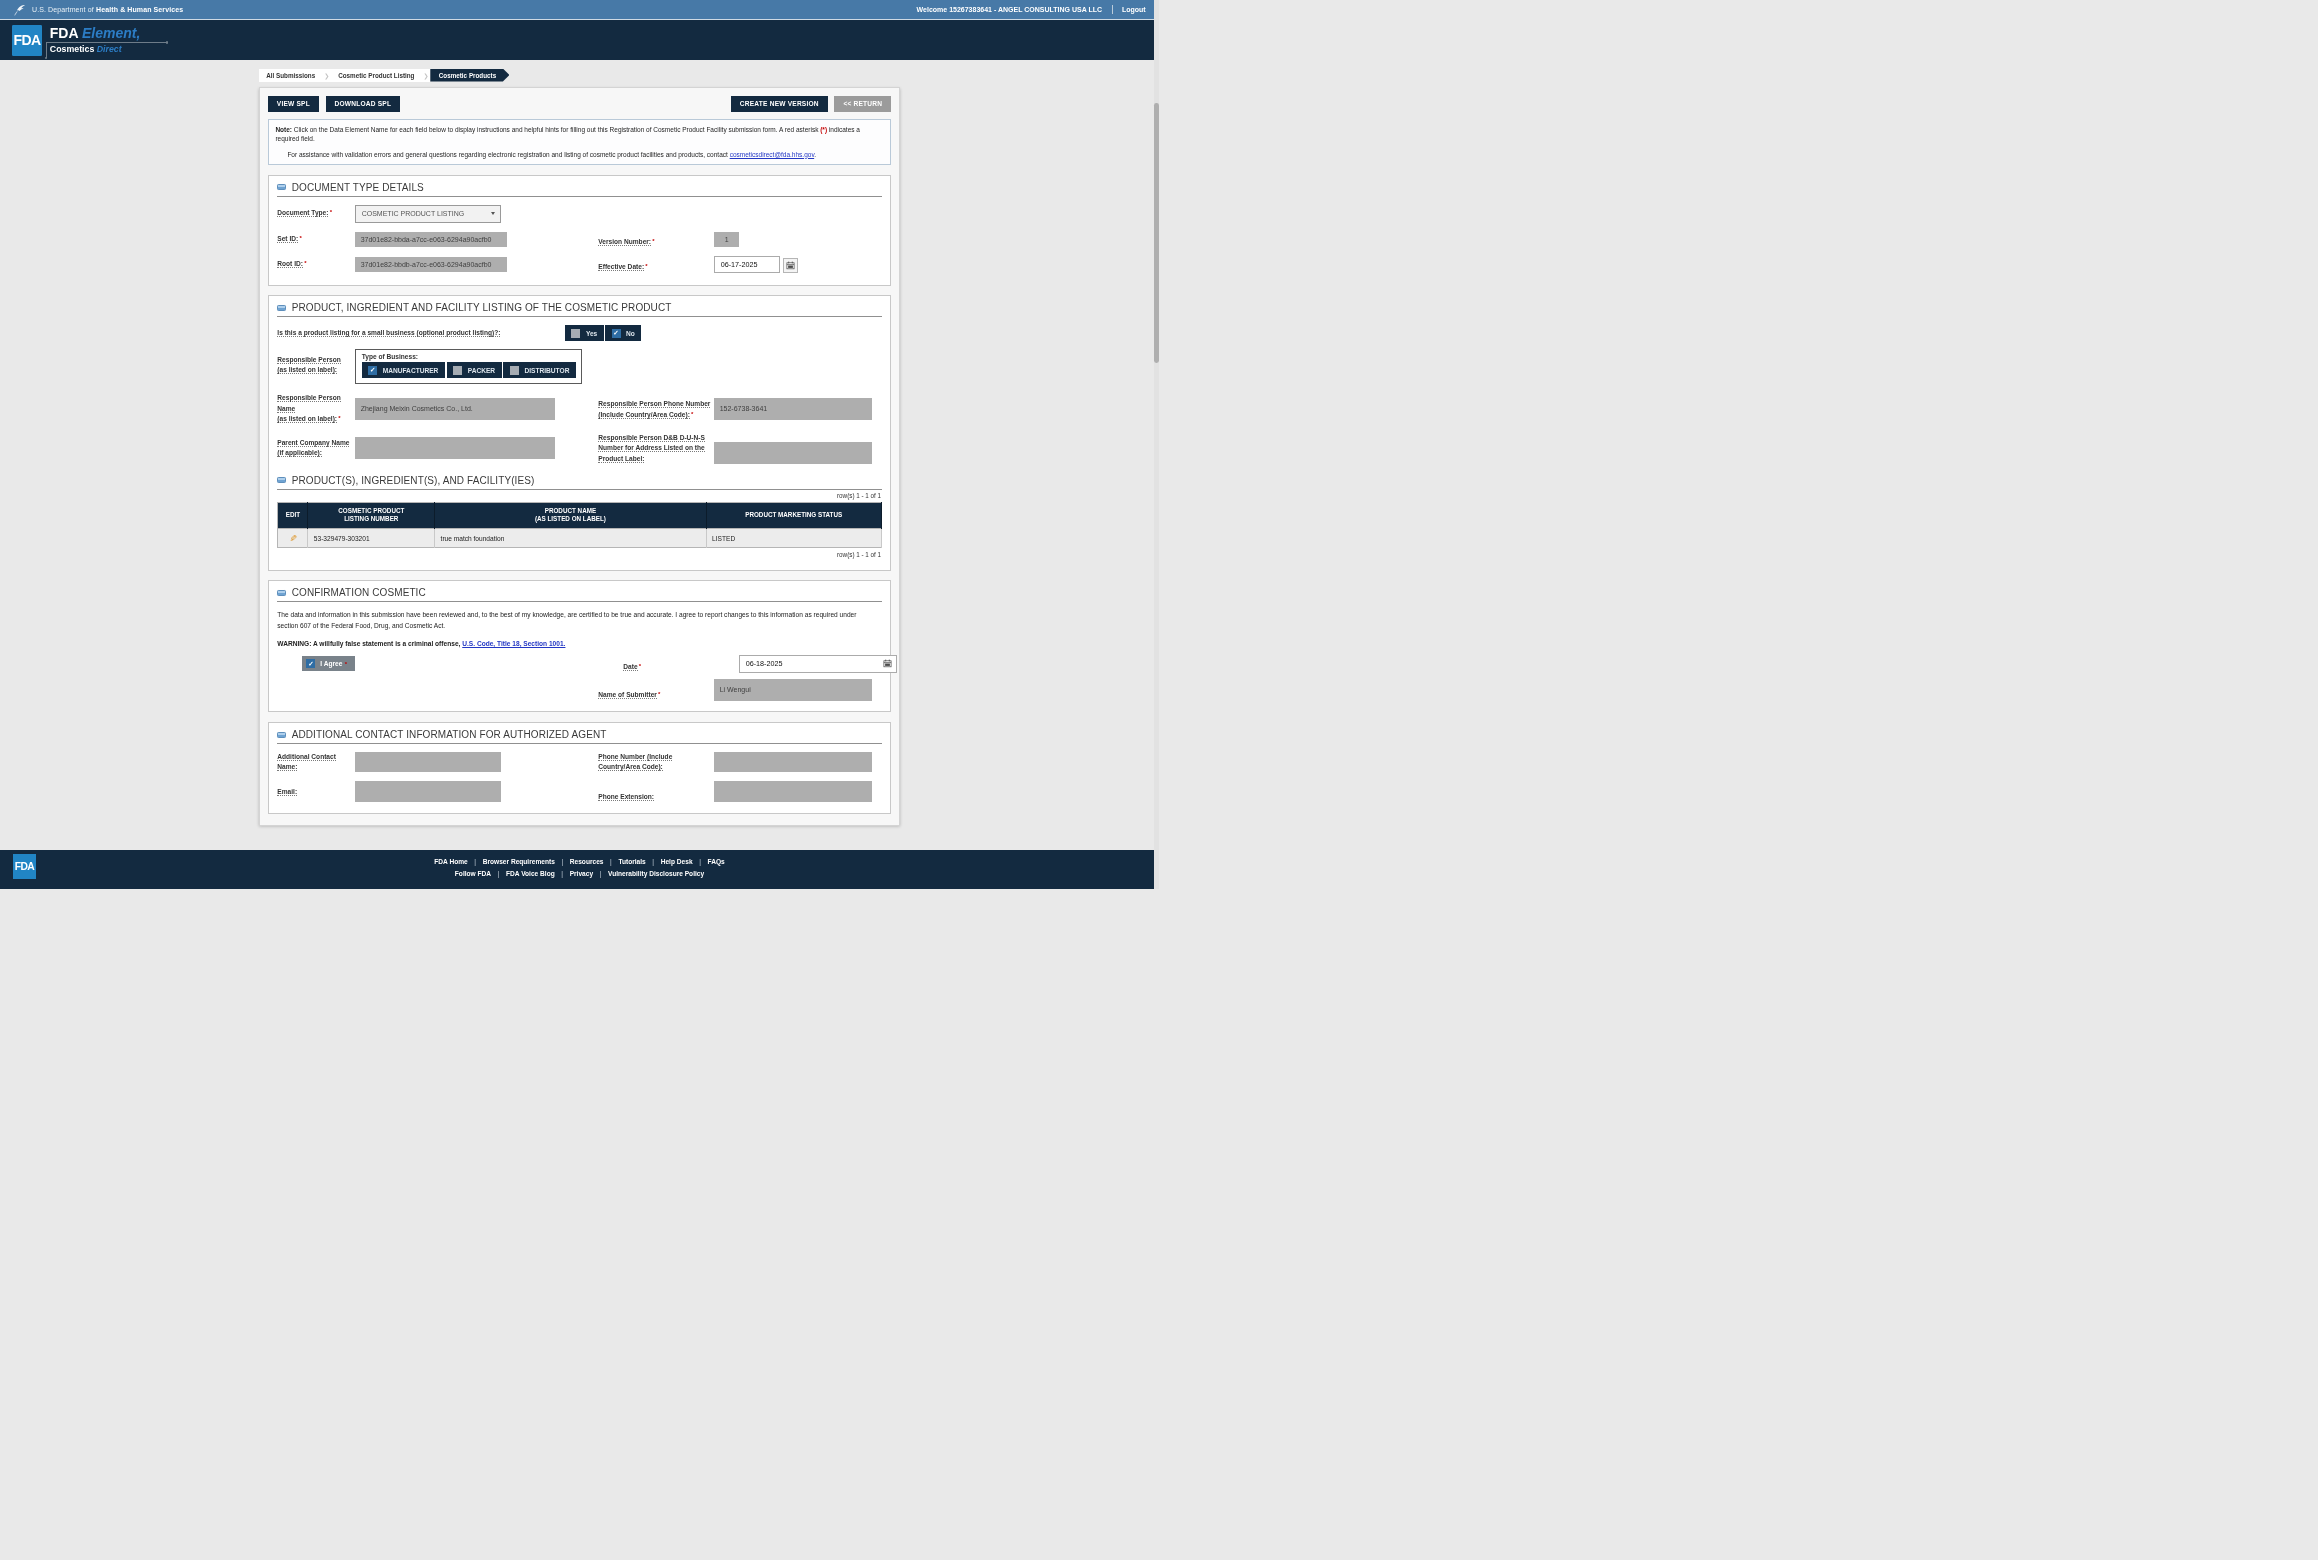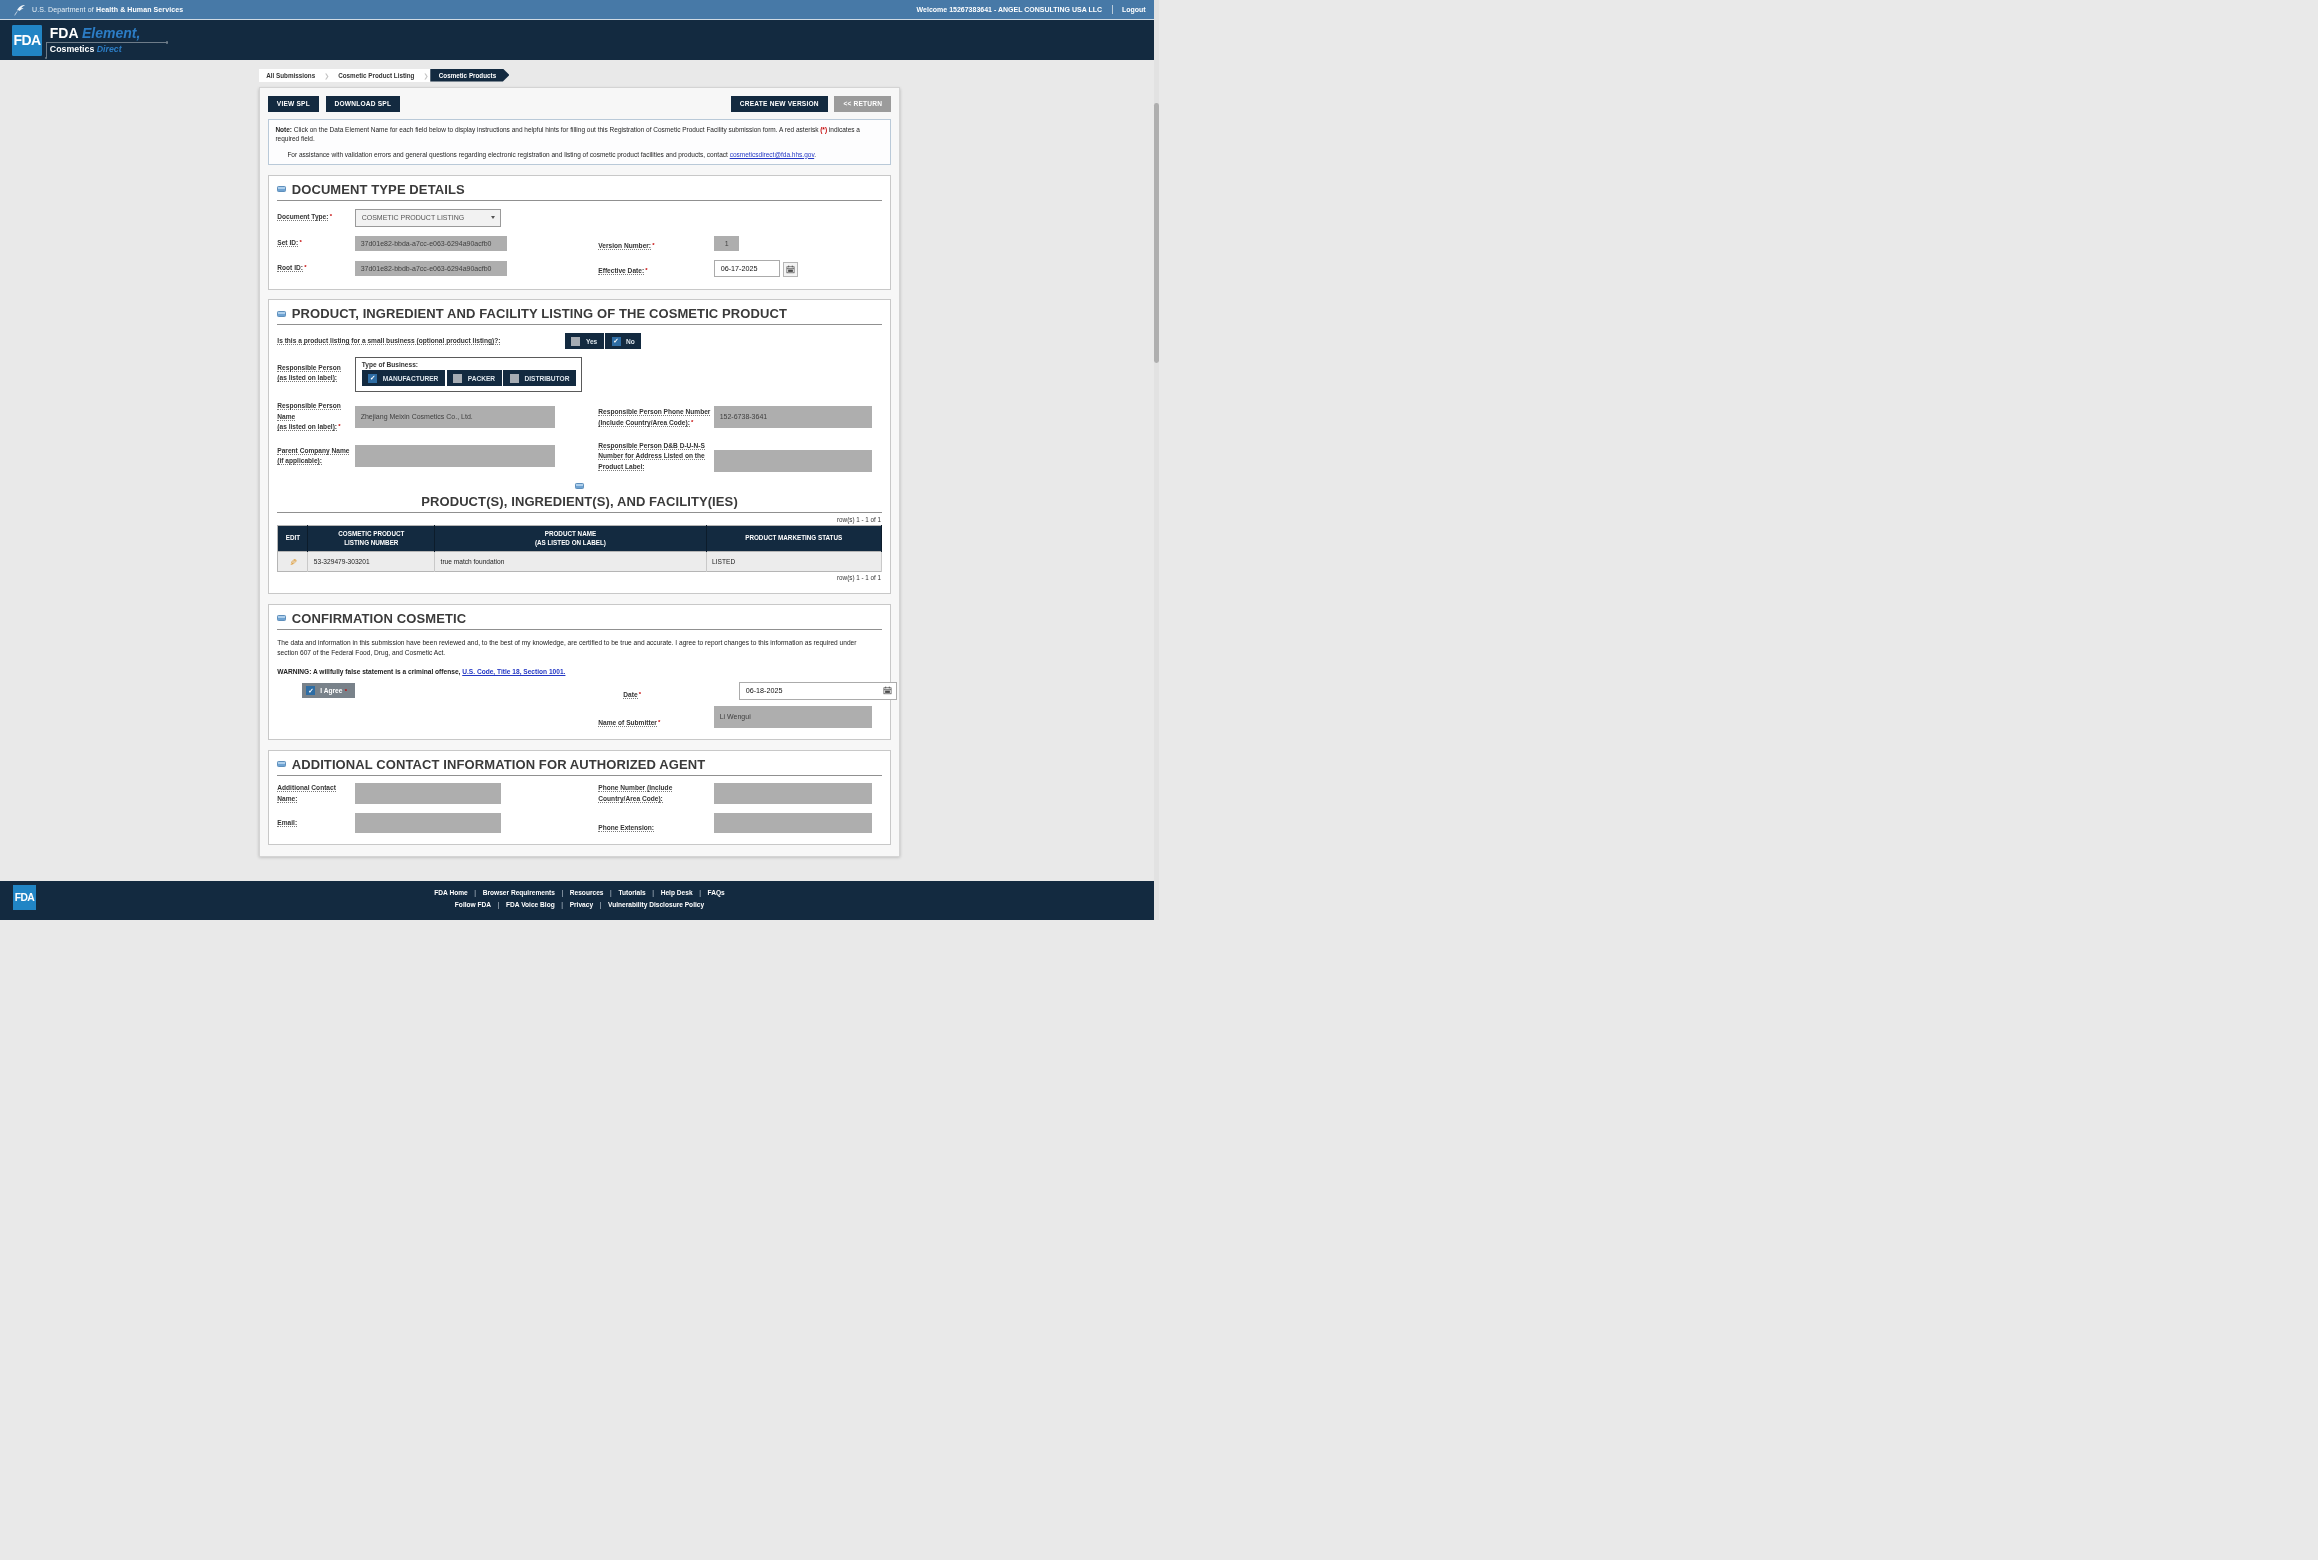--- a/index.html
+++ b/index.html
@@ -53,22 +53,22 @@
   .note-box .p2 { margin-top:5.4px; padding-left:12px; }
   .req-star { color:#C40000; font-weight:bold; }
   a.link { color:#2337C4; text-decoration:underline; cursor:pointer; font-size:6.5px;}
 
   
   .section { background:#FFFFFF; border:0.6px solid #C8C8C8; margin-top:9.7px; padding:6px 8.5px 9.7px; }
   .section-header { display:flex; align-items:center; gap:5.4px; border-bottom:1.2px solid #909090;
                     padding-bottom:3px; margin-bottom:7.8px; }
   .section-icon { width:9px; height:6px; border:0.6px solid #5E8FBC; border-radius:1.2px;
                   background:linear-gradient(#AECFEC 40%, #6FA3D2 40%); flex:0 0 auto;}
-  .section-title { font-weight:bold; font-size:13px; color:#3A3A3A; letter-spacing:0.1px; }
-  .sub-header { margin-top:11px; margin-bottom:1.2px;flex-direction:column; }
+  .section-title { font-weight:normal; font-size:10px; color:#3A3A3A; letter-spacing:0.1px; }
+  .sub-header { margin-top:11px; margin-bottom:1.2px; }
 
   .lbl { font-size:6.6px; font-weight:bold; color:#333; line-height:1.55; cursor:pointer; }
   .lbl .dot { border-bottom:0.6px dotted #7A7A7A; -webkit-box-decoration-break:clone; box-decoration-break:clone; }
   .star { color:#C40000; font-weight:bold; font-size:6px; vertical-align:top; margin-left:1.2px; }
 
   .frow { display:flex; margin-bottom:9px; align-items:center; }
   .half-l { width:321px; display:flex; align-items:center; flex:0 0 auto; }
   .half-r { display:flex; align-items:flex-end; }
   .lblcol-l { width:78px; flex:0 0 auto; padding-right:3.6px; }
   .lblcol-r { width:116px; flex:0 0 auto; padding-right:3.6px; }

